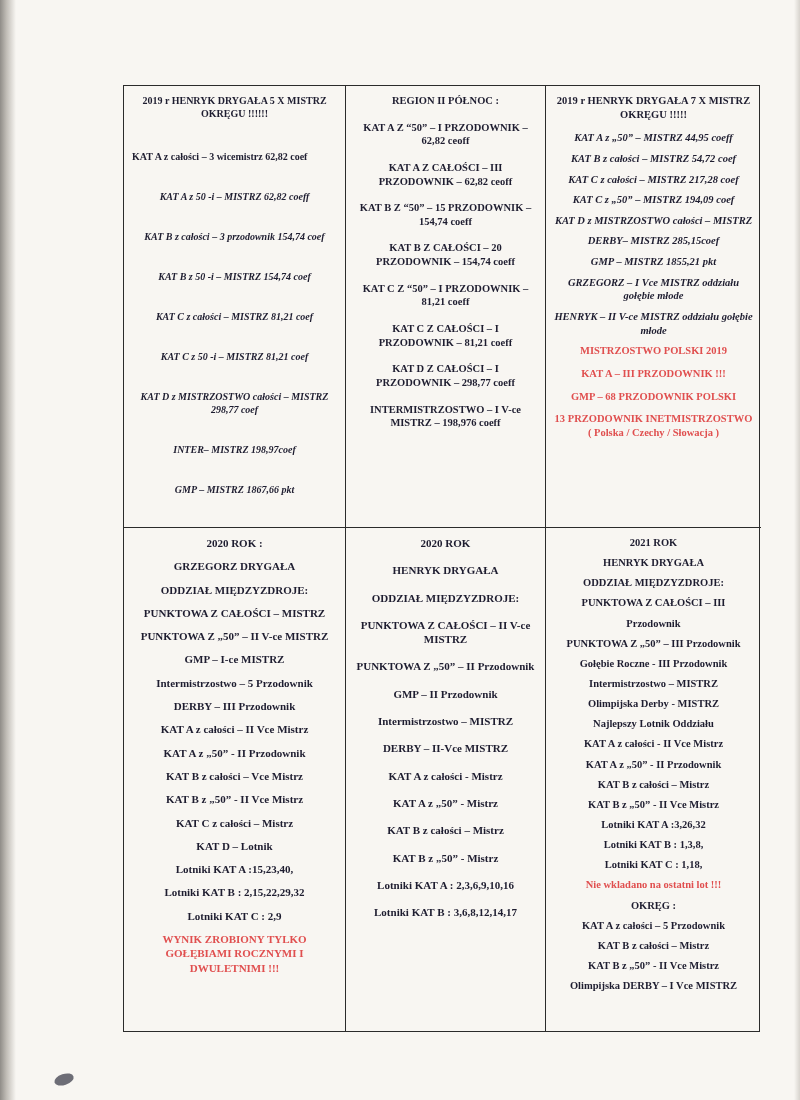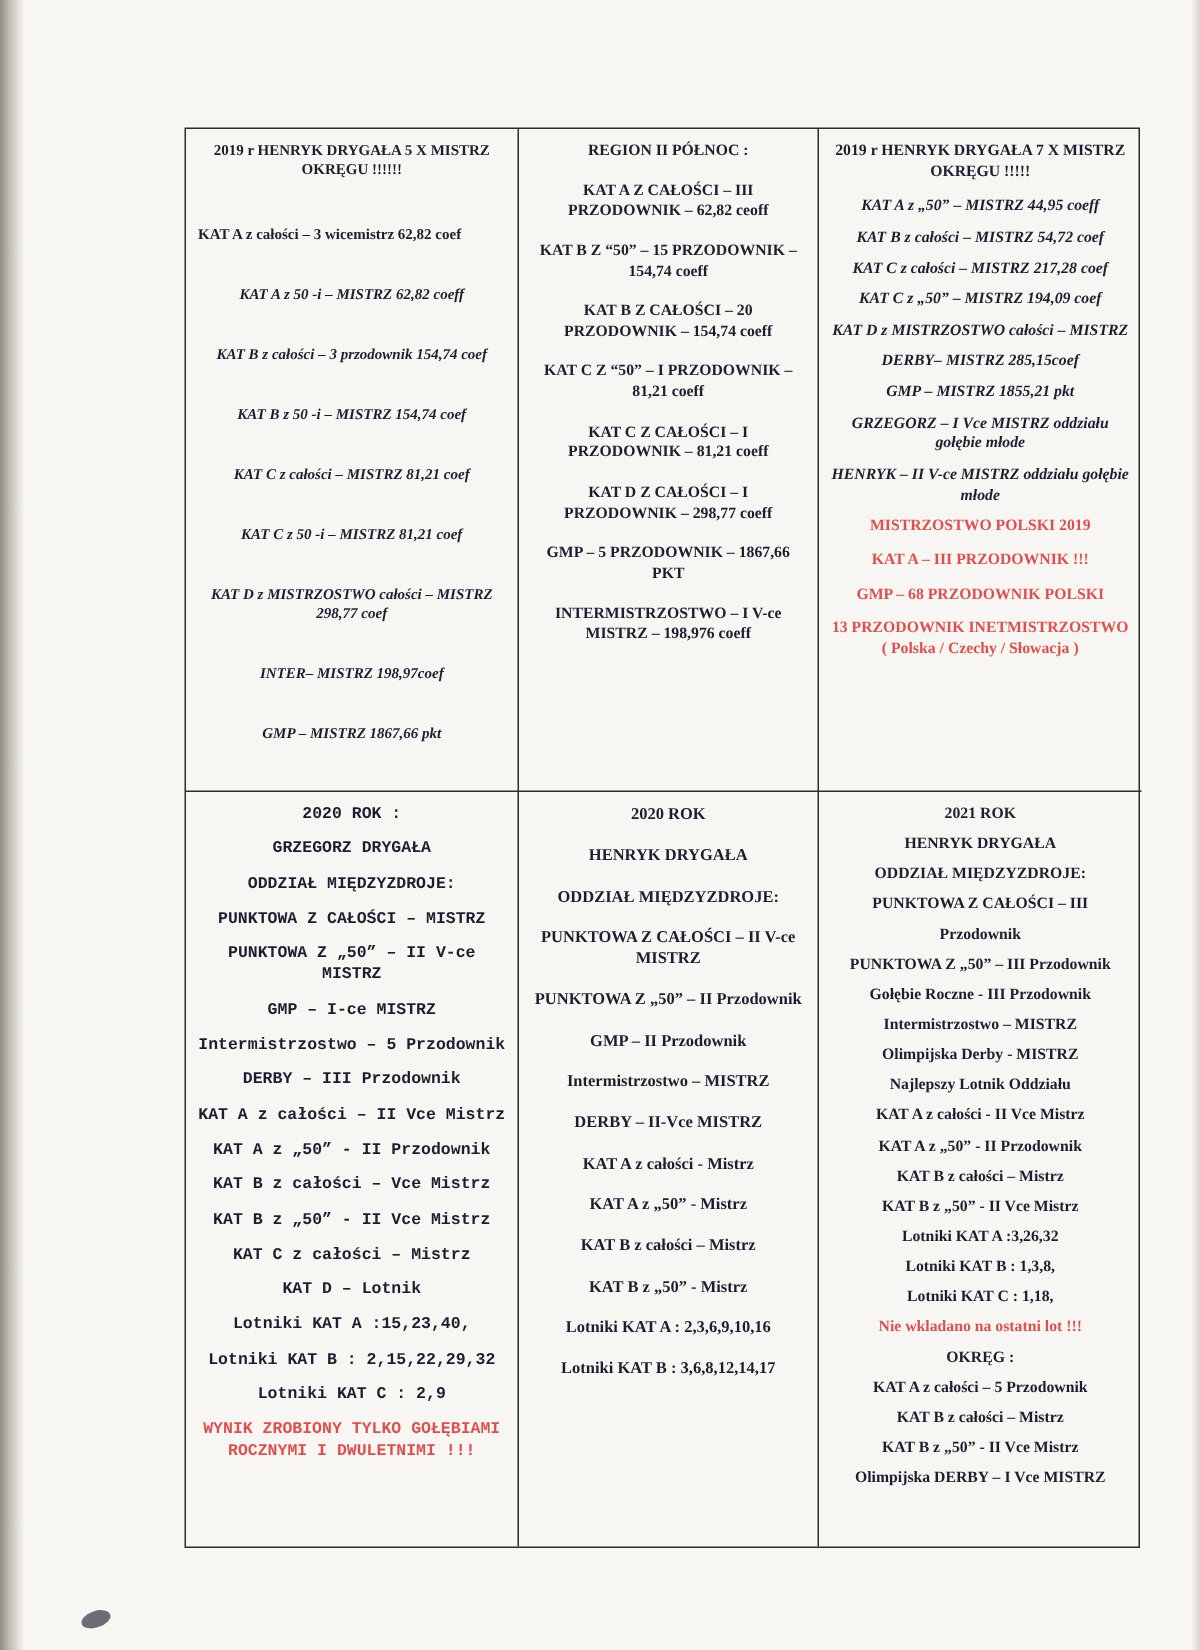--- a/index.html
+++ b/index.html
@@ -59,21 +59,21 @@
   .cell-0{font-size:10px;}
   .cell-0 .line{margin-bottom:27px;}
   .cell-0 .title{margin-bottom:30px;}
   .cell-1{font-size:10.5px;}
   .cell-1 .line{margin-bottom:13px;}
   .cell-2{font-size:10.5px;}
   .cell-2 .line{margin-bottom:7px;}
   .cell-2 .title{margin-bottom:10px;}
   .cell-2 .red{margin-bottom:9px;}
   .cell-3{font-size:11px;}
-  .cell-3 .line{margin-bottom:9px;font-family:Liberation Mono, monospace;}
+  .cell-3 .line{margin-bottom:9px;}
   .cell-4{font-size:11px;}
   .cell-4 .line{margin-bottom:13px;}
   .cell-5{font-size:10.5px;}
   .cell-5 .line{margin-bottom:6.5px;}
 </style>
 </head>
 <body>
 
 <div class="scan-edge-left"></div>
 <div class="scan-edge-right"></div>
@@ -87,27 +87,27 @@
       <p class="line l i">KAT B z całości – 3 przodownik 154,74 coef</p>
       <p class="line c i">KAT B z 50 -i – MISTRZ 154,74 coef</p>
       <p class="line l i">KAT C z całości – MISTRZ 81,21 coef</p>
       <p class="line l i">KAT C z 50 -i – MISTRZ 81,21 coef</p>
       <p class="line c i">KAT D z MISTRZOSTWO całości – MISTRZ 298,77 coef</p>
       <p class="line l i">INTER– MISTRZ 198,97coef</p>
       <p class="line l i">GMP – MISTRZ 1867,66 pkt</p>
     </div>
   <div class="cell cell-1">
       <p class="line title">REGION II PÓŁNOC :</p>
+      <p class="line c">KAT A Z “50” – I PRZODOWNIK – 62,82 ceoff</p>
       <p class="line c">KAT A Z CAŁOŚCI – III PRZODOWNIK – 62,82 ceoff</p>
       <p class="line c">KAT B Z “50” – 15 PRZODOWNIK – 154,74 coeff</p>
       <p class="line c">KAT B Z CAŁOŚCI – 20 PRZODOWNIK – 154,74 coeff</p>
       <p class="line c">KAT C Z “50” – I PRZODOWNIK – 81,21 coeff</p>
       <p class="line c">KAT C Z CAŁOŚCI – I PRZODOWNIK – 81,21 coeff</p>
       <p class="line c">KAT D Z CAŁOŚCI – I PRZODOWNIK – 298,77 coeff</p>
-      <p class="line c">GMP – 5 PRZODOWNIK – 1867,66 PKT</p>
       <p class="line c">INTERMISTRZOSTWO – I V-ce MISTRZ – 198,976 coeff</p>
     </div>
   <div class="cell cell-2">
       <p class="line title">2019 r HENRYK DRYGAŁA 7 X MISTRZ OKRĘGU !!!!!</p>
       <p class="line c i">KAT A z „50” – MISTRZ 44,95 coeff</p>
       <p class="line l i">KAT B z całości – MISTRZ 54,72 coef</p>
       <p class="line l i">KAT C z całości – MISTRZ 217,28 coef</p>
       <p class="line l i">KAT C z „50” – MISTRZ 194,09 coef</p>
       <p class="line l i">KAT D z MISTRZOSTWO całości – MISTRZ</p>
       <p class="line l i">DERBY– MISTRZ 285,15coef</p>

